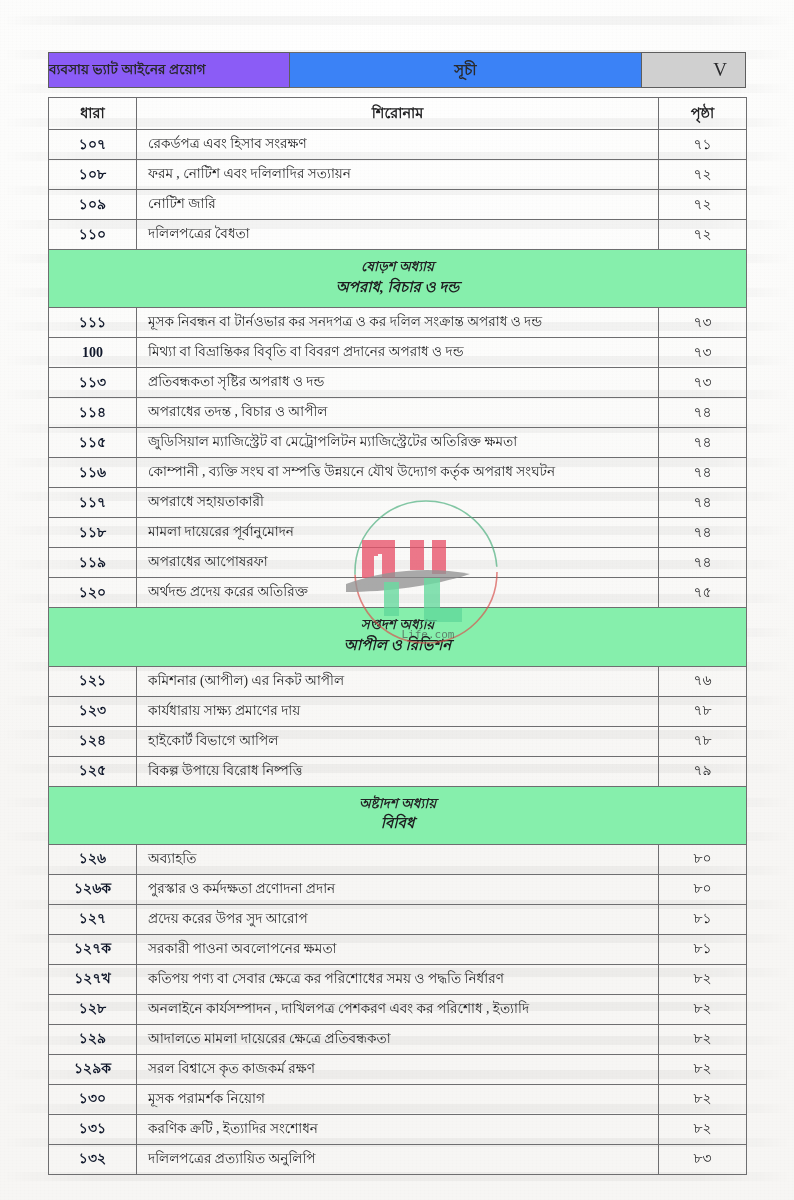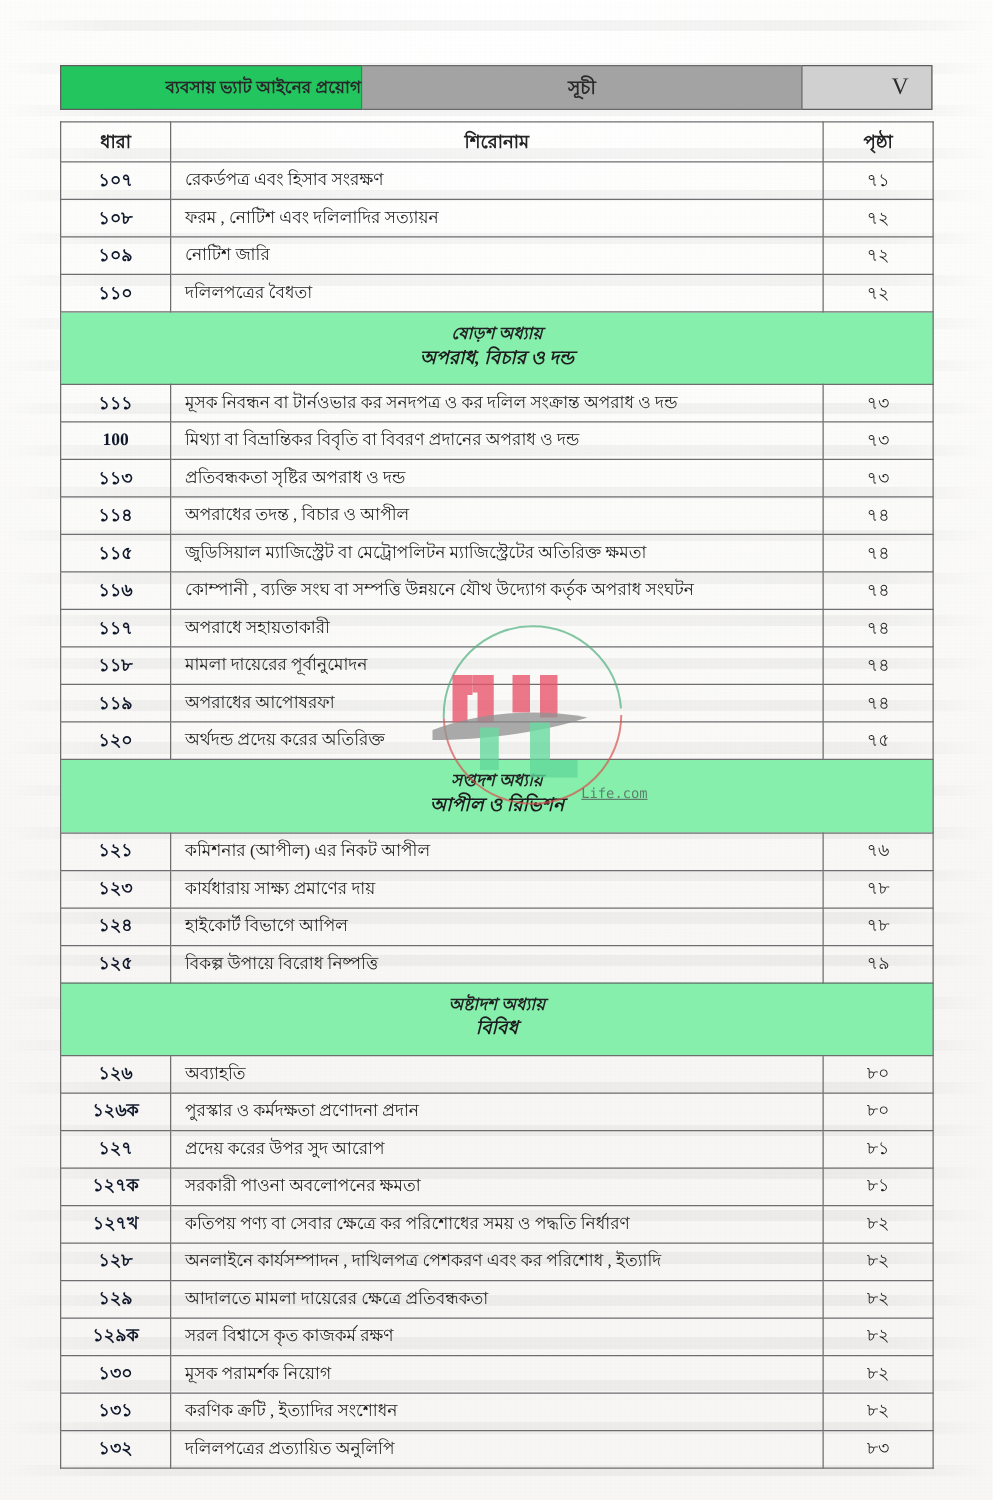--- a/index.html
+++ b/index.html
@@ -57,35 +57,35 @@
 
   
   .runhead {
     display: flex;
     align-items: stretch;
     height: 36px;
     margin-bottom: 9px;
   }
   .runhead-left {
     width: 240px;
-    background: #22c55e;
+    background: #8b5cf6;
     border: 1.4px solid #5e5e5e;
     display: flex;
     align-items: center;
-    justify-content: flex-end;
+    justify-content: flex-start;
   }
   .runhead-left span {
     font-size: 13.5px;
     font-weight: 600;
     color: #27272a;
     letter-spacing: .1px;
   }
   .runhead-mid {
     flex: 1;
-    background: #a3a3a3;
+    background: #3b82f6;
     border-top: 1.3px solid #6a6a6a;
     border-bottom: 1.3px solid #6a6a6a;
     display: flex;
     align-items: center;
     justify-content: center;
   }
   .runhead-mid span {
     font-size: 15px;
     font-weight: 600;
     color: #2a2a2c;
@@ -182,26 +182,25 @@
     width: 180px;
     height: 160px;
     pointer-events: none;
     opacity: .92;
   }
   .wm-text {
     position: absolute;
     left: 0;
     top: 0;
     width: 100%;
-    text-align: right;
+    text-align: center;
     font-family: "DejaVu Sans Mono", monospace;
     font-size: 11px;
     color: #4a4a4a;
     opacity: .72;
-    text-decoration: underline;
   }
 </style>
 </head>
 <body>
 
 <div class="page"></div>
 <div class="paper-noise"></div>
 <div class="bleed"></div>
 
 <div class="content">

